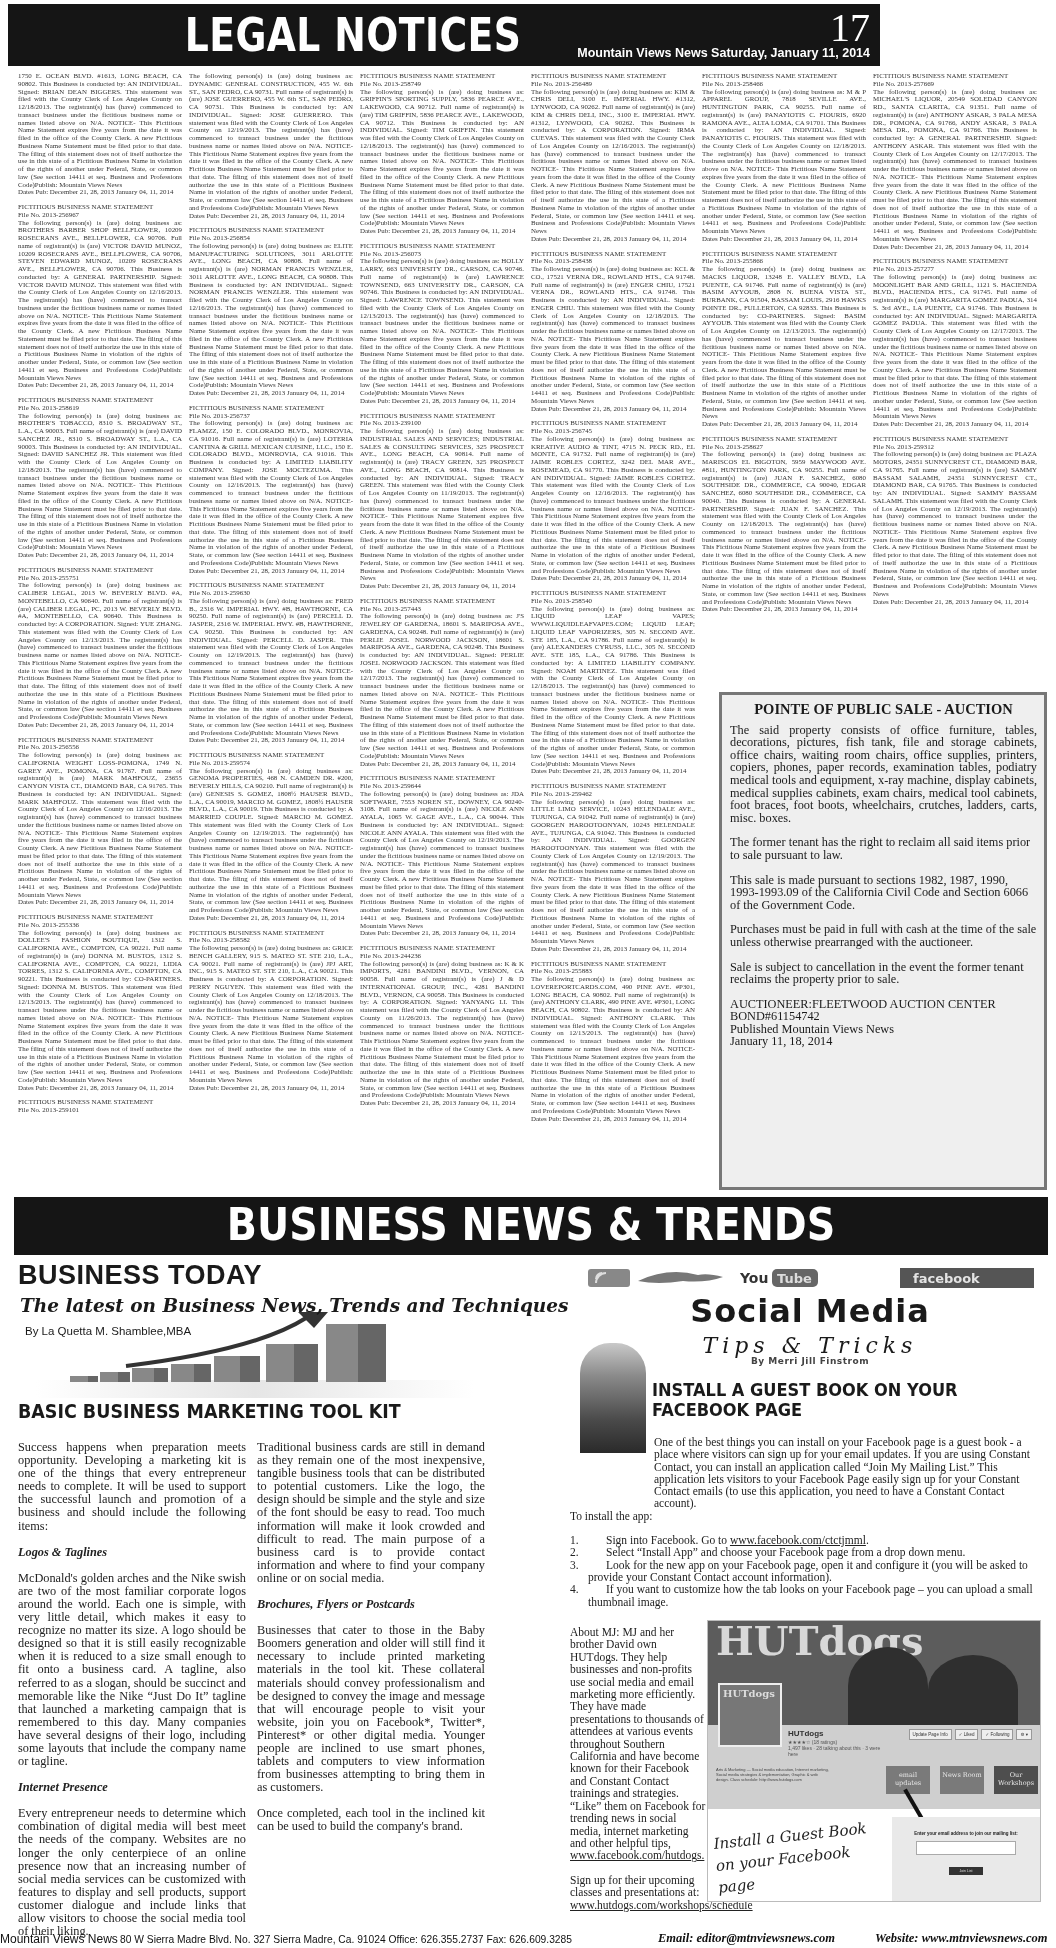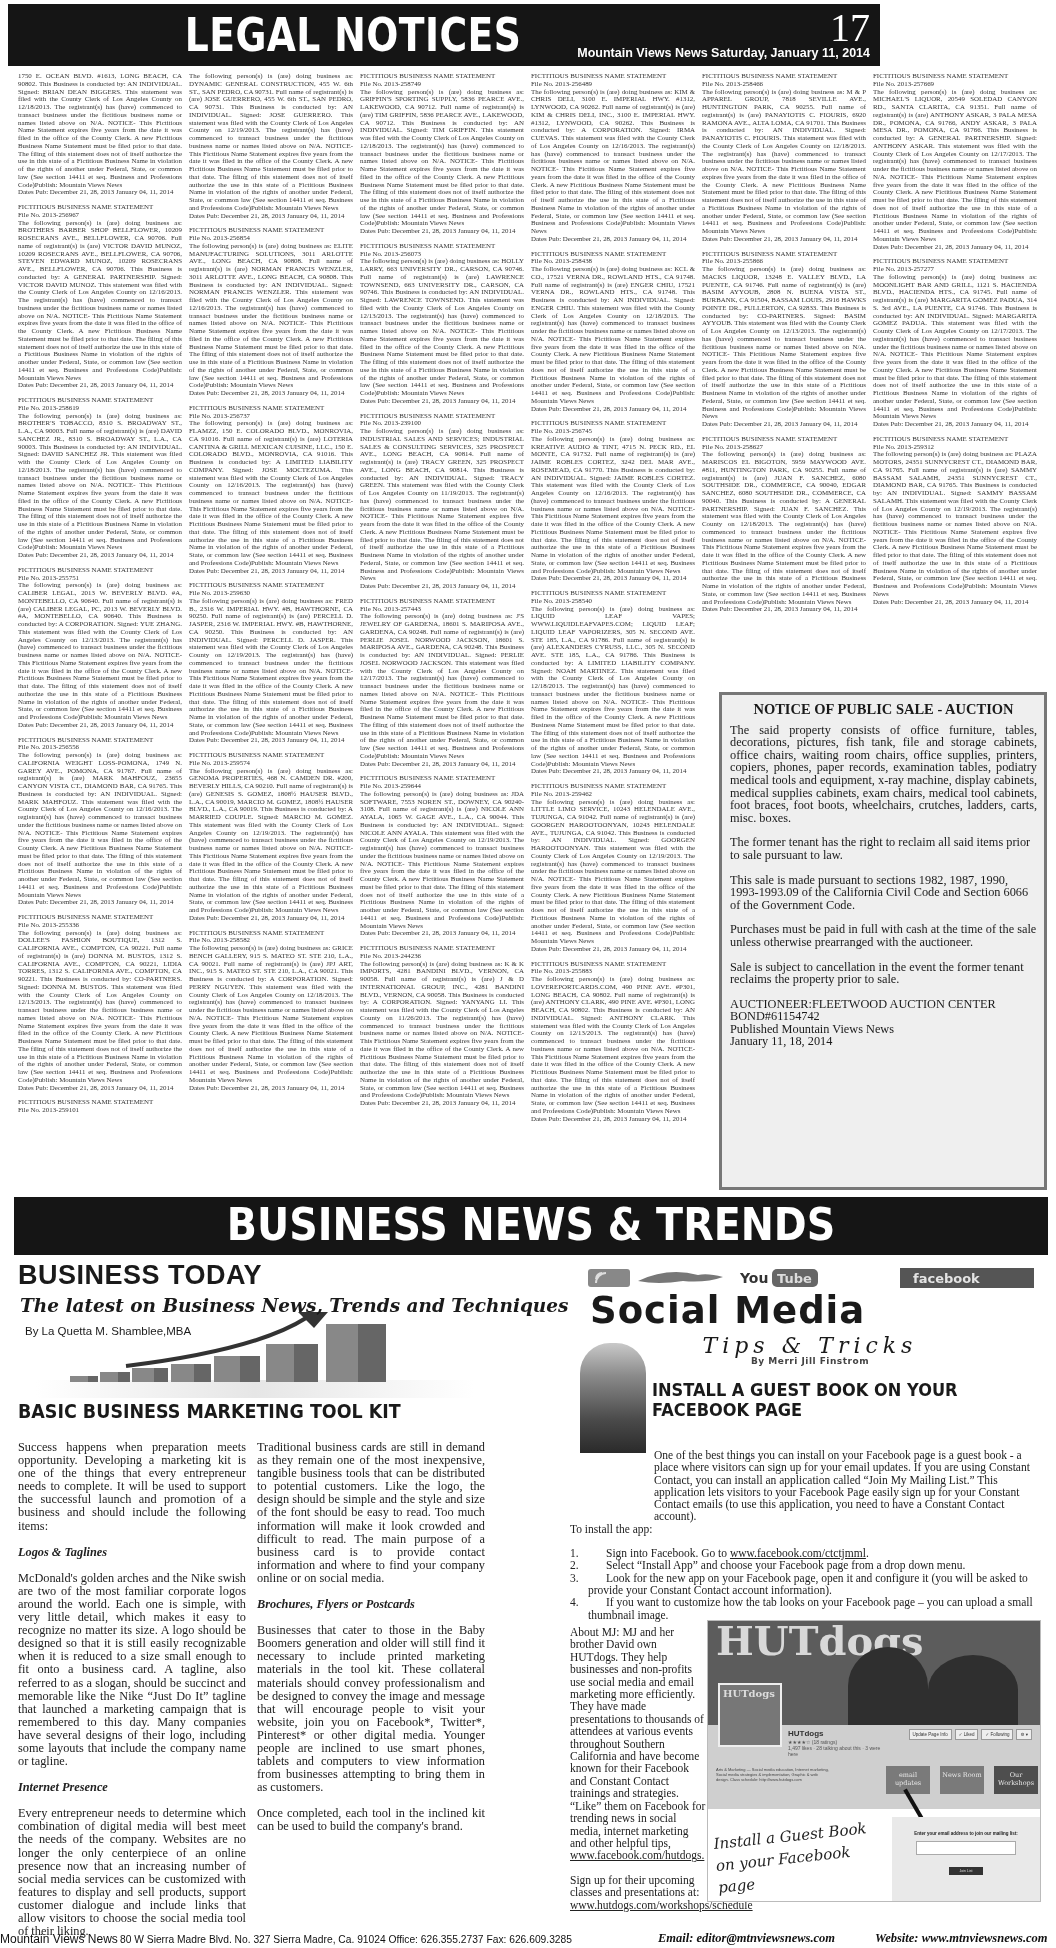--- a/index.html
+++ b/index.html
@@ -29,27 +29,27 @@
   .bt-title { position: absolute; left: 18px; top: 1260px; font-family: Liberation Sans, sans-serif; font-weight: 900; font-size: 27px; letter-spacing: 0.5px; color: #1a1a1a; }
   .bt-sub { position: absolute; left: 20px; top: 1295px; font-family: "DejaVu Serif", serif; font-style: italic; font-weight: bold; font-size: 18.5px; color: #1a1a1a; }
   .bt-by { position: absolute; left: 25px; top: 1325px; font-family: "Liberation Sans", sans-serif; font-size: 11.5px; }
   .chartimg { position: absolute; left: 36px; top: 1310px; width: 438px; height: 88px; }
   .tk-title { position: absolute; left: 18px; top: 1400px; font-family: "DejaVu Sans", sans-serif; font-weight: bold; font-size: 19px; transform: scaleX(0.92); transform-origin: left; }
   .tk-col { position: absolute; top: 1441px; width: 228px; font-size: 12.3px; line-height: 13.1px; text-align: justify; color: #222; }
   .tk-col p { margin-bottom: 13px; }
   .tk-col .sub { font-style: italic; font-weight: bold; }
 
   .sm-icons { position: absolute; left: 588px; top: 1265px; width: 448px; height: 24px; }
-  .sm-title { position: absolute; left: 590px; top: 1290px; width: 440px; text-align: left; font-family: "DejaVu Sans", sans-serif; font-weight: bold; font-size: 37px; letter-spacing: 1px; line-height: 42px; }
+  .sm-title { position: absolute; left: 590px; top: 1290px; width: 440px; text-align: center; font-family: "DejaVu Sans", sans-serif; font-weight: bold; font-size: 32px; letter-spacing: 1px; line-height: 42px; }
   .sm-tips { position: absolute; left: 650px; top: 1333px; width: 320px; text-align: center; font-family: "DejaVu Serif", serif; font-style: italic; font-size: 22px; letter-spacing: 5px; }
   .sm-by { position: absolute; left: 650px; top: 1356px; width: 320px; text-align: center; font-family: "DejaVu Sans", sans-serif; font-weight: bold; font-size: 9px; color: #444; letter-spacing: 0.5px; }
   .photo { position: absolute; left: 580px; top: 1343px; width: 66px; height: 110px; background: linear-gradient(180deg,#c9c9c9 0%,#8a8a8a 30%,#4a4a4a 70%,#2a2a2a 100%); border-radius: 30px 30px 0 0; }
   .fb-title { position: absolute; left: 652px; top: 1380px; font-family: "DejaVu Sans", sans-serif; font-weight: bold; font-size: 18px; line-height: 20px; transform: scaleX(0.9); transform-origin: left; }
   .fb-body { position: absolute; left: 570px; top: 1436px; width: 476px; font-size: 11.5px; line-height: 12.3px; color: #222; }
-  .fb-body .intro { padding-left: 84px; margin-bottom: 0; margin-top: 13px; }
+  .fb-body .intro { padding-left: 84px; margin-bottom: 0; }
   .fb-body p { margin-bottom: 12px; }
   .fb-body ol { list-style: none; }
   .fb-body ol li { position: relative; padding-left: 18px; text-indent: 18px; }
   .fb-body ol li .n { position: absolute; left: 0; text-indent: 0; }
   .fb-body a { color: #222; text-decoration: underline; }
   .about { position: absolute; left: 570px; top: 1626px; width: 136px; font-size: 11.5px; line-height: 12.4px; color: #222; }
   .about p { margin-bottom: 12px; }
   .about a { color: #222; text-decoration: underline; }
 
   .hut { position: absolute; left: 707px; top: 1620px; width: 334px; height: 282px; border: 1px solid #bbb; background: #fff; overflow: hidden; padding-left: 38px; }
@@ -131,21 +131,21 @@
       <div class="notice"><span class="hd">FICTITIOUS BUSINESS NAME STATEMENT</span><span class="fn">File No. 2013-258627</span><span>The following person(s) is (are) doing business as: MARISCOS EL BIGOTON, 5959 MAYWOOD AVE. #811, HUNTINGTON PARK, CA 90255. Full name of registrant(s) is (are) JUAN F. SANCHEZ, 6080 SOUTHSIDE DR., COMMERCE, CA 90040, EDGAR SANCHEZ, 6080 SOUTHSIDE DR., COMMERCE, CA 90040. This Business is conducted by: A GENERAL PARTNERSHIP. Signed: JUAN F. SANCHEZ. This statement was filed with the County Clerk of Los Angeles County on 12/18/2013.</span> <span>The registrant(s) has (have) commenced to transact business under the fictitious business name or names listed above on N/A. NOTICE- This Fictitious Name Statement expires five years from the date it was filed in the office of the County Clerk. A new Fictitious Business Name Statement must be filed prior to that date. The filing of this statement does not of itself authorize the use in this state of a Fictitious Business Name in violation of the rights of another under Federal, State, or common law (See section 14411 et seq. Business and Professions Code)Publish: Mountain Views News</span><span class="fn">Dates Pub: December 21, 28, 2013 January 04, 11, 2014</span></div>
     </div>
     <div class="col" style="left: 855px; height: 610px;">
       <div class="notice"><span class="hd">FICTITIOUS BUSINESS NAME STATEMENT</span><span class="fn">File No. 2013-257669</span><span>The following person(s) is (are) doing business as: MICHAEL'S LIQUOR, 20549 SOLEDAD CANYON RD., SANTA CLARITA, CA 91351. Full name of registrant(s) is (are) ANTHONY ASKAR, 3 PALA MESA DR., POMONA, CA 91766, ANDY ASKAR, 3 PALA MESA DR., POMONA, CA 91766. This Business is conducted by: A GENERAL PARTNERSHIP. Signed: ANTHONY ASKAR. This statement was filed with the County Clerk of Los Angeles County on 12/17/2013.</span> <span>The registrant(s) has (have) commenced to transact business under the fictitious business name or names listed above on N/A. NOTICE- This Fictitious Name Statement expires five years from the date it was filed in the office of the County Clerk. A new Fictitious Business Name Statement must be filed prior to that date. The filing of this statement does not of itself authorize the use in this state of a Fictitious Business Name in violation of the rights of another under Federal, State, or common law (See section 14411 et seq. Business and Professions Code)Publish: Mountain Views News</span><span class="fn">Dates Pub: December 21, 28, 2013 January 04, 11, 2014</span></div>
       <div class="notice"><span class="hd">FICTITIOUS BUSINESS NAME STATEMENT</span><span class="fn">File No. 2013-257277</span><span>The following person(s) is (are) doing business as: MOONLIGHT BAR AND GRILL, 1121 S. HACIENDA BLVD., HACIENDA HTS., CA 91745. Full name of registrant(s) is (are) MARGARITA GOMEZ PADUA, 314 S. 3rd AVE., LA PUENTE, CA 91746. This Business is conducted by: AN INDIVIDUAL. Signed: MARGARITA GOMEZ PADUA. This statement was filed with the County Clerk of Los Angeles County on 12/17/2013.</span> <span>The registrant(s) has (have) commenced to transact business under the fictitious business name or names listed above on N/A. NOTICE- This Fictitious Name Statement expires five years from the date it was filed in the office of the County Clerk. A new Fictitious Business Name Statement must be filed prior to that date. The filing of this statement does not of itself authorize the use in this state of a Fictitious Business Name in violation of the rights of another under Federal, State, or common law (See section 14411 et seq. Business and Professions Code)Publish: Mountain Views News</span><span class="fn">Dates Pub: December 21, 28, 2013 January 04, 11, 2014</span></div>
       <div class="notice"><span class="hd">FICTITIOUS BUSINESS NAME STATEMENT</span><span class="fn">File No. 2013-259312</span><span>The following person(s) is (are) doing business as: PLAZA MOTORS, 24351 SUNNYCREST CT., DIAMOND BAR, CA 91765. Full name of registrant(s) is (are) SAMMY BASSAM SALAMH, 24351 SUNNYCREST CT., DIAMOND BAR, CA 91765. This Business is conducted by: AN INDIVIDUAL. Signed: SAMMY BASSAM SALAMH. This statement was filed with the County Clerk of Los Angeles County on 12/19/2013.</span> <span>The registrant(s) has (have) commenced to transact business under the fictitious business name or names listed above on N/A. NOTICE- This Fictitious Name Statement expires five years from the date it was filed in the office of the County Clerk. A new Fictitious Business Name Statement must be filed prior to that date. The filing of this statement does not of itself authorize the use in this state of a Fictitious Business Name in violation of the rights of another under Federal, State, or common law (See section 14411 et seq. Business and Professions Code)Publish: Mountain Views News</span><span class="fn">Dates Pub: December 21, 28, 2013 January 04, 11, 2014</span></div>
     </div>
   </div>
 
 <div class="auction">
-  <h3>NOTICE OF PUBLIC SALE - AUCTION</h3>
+  <h3>POINTE OF PUBLIC SALE - AUCTION</h3>
   <p class="just">The said property consists of office furniture, tables, decorations, pictures, fish tank, file and storage cabinets, office chairs, waiting room chairs, office supplies, printers, copiers, phones, paper records, examination tables, podiatry medical tools and equipment, x-ray machine, display cabinets, medical supplies cabinets, exam chairs, medical tool cabinets, foot braces, foot boots, wheelchairs, crutches, ladders, carts, misc. boxes.</p>
   <p>The former tenant has the right to reclaim all said items prior to sale pursuant to law.</p>
   <p>This sale is made pursuant to sections 1982, 1987, 1990, 1993-1993.09 of the California Civil Code and Section 6066 of the Government Code.</p>
   <p>Purchases must be paid in full with cash at the time of the sale unless otherwise prearranged with the auctioneer.</p>
   <p>Sale is subject to cancellation in the event the former tenant reclaims the property prior to sale.</p>
   <div class="sig">
     <div>AUCTIONEER:FLEETWOOD AUCTION CENTER</div>
     <div>BOND#61154742</div>
     <div>Published Mountain Views News</div>
     <div>January 11, 18, 2014</div>

